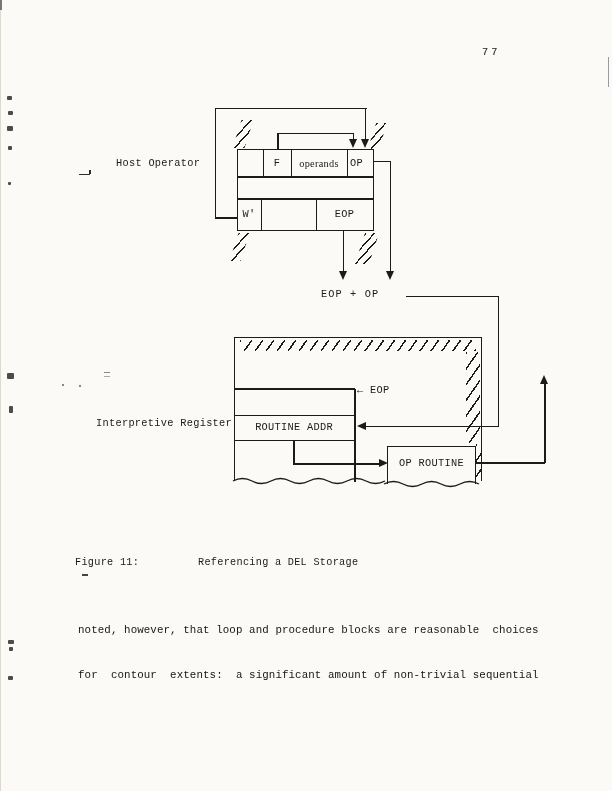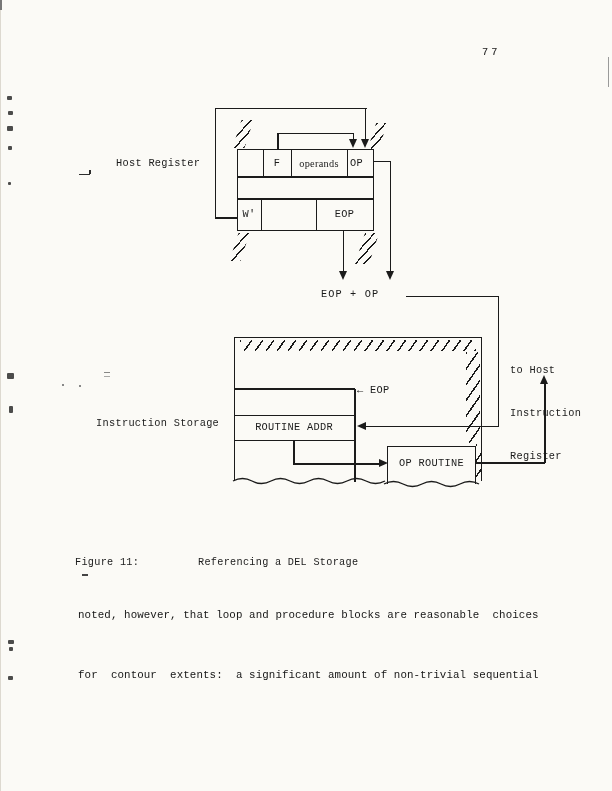--- a/index.html
+++ b/index.html
@@ -57,21 +57,21 @@
   }
   .cap{font-size:10.2px;}
 </style>
 </head>
 <body>
 
 <div id="page">
 
   <div class="lbl" style="left:482px;top:47px;letter-spacing:3px;">77</div>
 
-  <div class="lbl" style="left:116px;top:158px;">Host Register</div>
+  <div class="lbl" style="left:116px;top:158px;">Host Operator</div>
 
   <div class="hl" style="left:215px;top:217.2px;width:22px;"></div>
   <div class="vl" style="left:214.6px;top:107.6px;height:111px;"></div>
   <div class="hl" style="left:214.6px;top:107.6px;width:152px;"></div>
   <div class="vl" style="left:364.6px;top:108px;height:32px;"></div>
   <div class="arr down" style="left:360.8px;top:139px;"></div>
 
   <div class="vl" style="left:277.4px;top:133px;width:1.4px;height:16px;"></div>
   <div class="hl" style="left:277.4px;top:132.6px;width:77px;"></div>
   <div class="vl" style="left:353px;top:133px;height:7px;"></div>
@@ -105,21 +105,21 @@
   <div class="hl" style="left:374px;top:161px;width:17px;"></div>
   <div class="vl" style="left:389.9px;top:161px;height:111px;"></div>
   <div class="arr down" style="left:386.1px;top:271px;"></div>
 
   <div class="lbl" style="left:321px;top:289px;letter-spacing:1.1px;">EOP + OP</div>
   <div class="hl" style="left:406px;top:295.6px;width:92px;"></div>
   <div class="vl" style="left:497.6px;top:295.6px;height:131px;"></div>
   <div class="hl" style="left:365px;top:425.6px;width:134px;"></div>
   <div class="arr left" style="left:356.5px;top:421.9px;"></div>
 
-  <div class="lbl" style="left:96px;top:418px;">Instruction Storage</div>
+  <div class="lbl" style="left:96px;top:418px;">Interpretive Register</div>
 
   <div class="openbox" style="left:234px;top:337px;width:248px;height:144px;"></div>
   <div class="hatch2" style="left:240px;top:340px;width:236px;height:11px;"></div>
   <div class="hatch2" style="left:466px;top:352px;width:14px;height:91px;"></div>
   <div class="hatch2" style="left:475.6px;top:444px;width:5px;height:33px;"></div>
   <svg class="abs" style="left:232px;top:475px;" width="158" height="12">
     <path d="M1 6 Q 10.5 1 20 6 T 39 6 T 58 6 T 77 6 T 96 6 T 115 6 T 134 6 T 153 6" stroke="#1b1b1b" stroke-width="1.4" fill="none"></path>
   </svg>
 
   <div class="vl" style="left:354.3px;top:389px;height:93px;"></div>
@@ -135,31 +135,26 @@
 
   <div class="openbox" style="left:387px;top:446px;width:89px;height:38px;"></div>
   <div class="lbl ctr" style="left:387px;top:458px;width:89px;">OP ROUTINE</div>
   <svg class="abs" style="left:383px;top:478px;" width="100" height="12">
     <path d="M1 6 Q 10.5 1 20 6 T 39 6 T 58 6 T 77 6 T 96 6" stroke="#1b1b1b" stroke-width="1.4" fill="none"></path>
   </svg>
 
   <div class="hl" style="left:475px;top:462.3px;width:70px;"></div>
   <div class="vl" style="left:544.2px;top:384px;height:79px;"></div>
   <div class="arr up" style="left:540.4px;top:375px;"></div>
-  <div class="lbl" style="left:510px;top:334px;line-height:14.4px;">
-    <div>to Host</div>
-    <div>Instruction</div>
-    <div>Register</div>
-  </div>
 
   <div class="lbl cap" style="left:75px;top:557px;">Figure 11:</div>
   <div class="lbl cap" style="left:198px;top:557px;">Referencing a DEL Storage</div>
   <div class="faint" style="left:82px;top:574px;width:6px;height:1.5px;background:#444;"></div>
 
-  <div class="body-line" style="top:609px;text-align:right;">noted, however, that loop and procedure blocks are reasonable  choices</div>
+  <div class="body-line" style="top:624px;text-align:right;">noted, however, that loop and procedure blocks are reasonable  choices</div>
   <div class="body-line" style="top:669px;">for  contour  extents:  a significant amount of non-trivial sequential</div>
 
   <div class="faint" style="left:0;top:0;width:1px;height:791px;background:#ddd9d0;"></div>
   <div class="faint" style="left:0;top:0;width:1.5px;height:10px;background:#777;"></div>
   <div class="faint" style="left:607.5px;top:57px;width:1.5px;height:30px;background:#9a9a9a;"></div>
 
   <div class="speck" style="left:7px;top:96px;width:5px;height:4px;"></div>
   <div class="speck" style="left:8px;top:111px;width:5px;height:4px;"></div>
   <div class="speck" style="left:7px;top:126px;width:6px;height:5px;"></div>
   <div class="speck" style="left:8px;top:146px;width:4px;height:4px;"></div>

